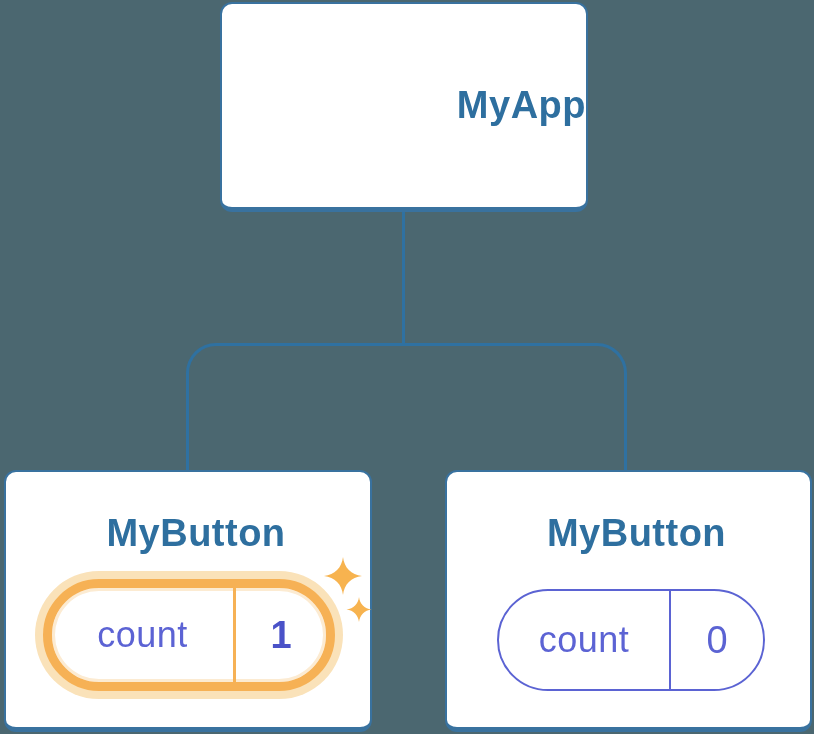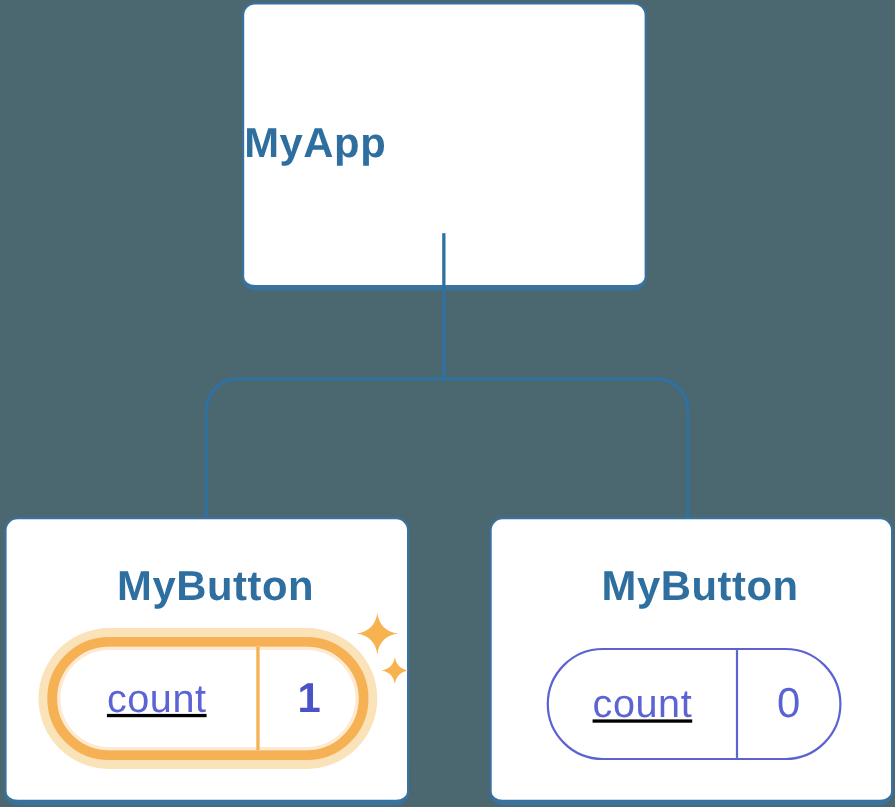--- a/index.html
+++ b/index.html
@@ -19,24 +19,24 @@
   .card {
     position: absolute;
     background: #ffffff;
     border: 2px solid #39729F;
     border-bottom-width: 5px;
     border-radius: 12px;
     box-sizing: border-box;
   }
   .card-root {
     left: 220px; top: 2px;
-    width: 368px; height: 262px;
+    width: 368px; height: 210px;
     display: flex;
     align-items: center;
-    justify-content: flex-start;
+    justify-content: flex-end;
   }
   .card-child-left  { left: 4px;   top: 470px; width: 368px; height: 262px; }
   .card-child-right { left: 445px; top: 470px; width: 367px; height: 262px; }
 
   .node-label {
     color: #2E6F9F;
     font-size: 38px;
     font-weight: 600;
     letter-spacing: 0.5px;
   }
@@ -87,21 +87,21 @@
     border: 9px solid #F6B155;
     box-shadow:
       0 0 0 8px #FAE2B9,
       inset 0 0 0 3px #FCEBD2;
   }
   .pill-cell {
     display: flex;
     align-items: center;
     justify-content: center;
   }
-  .pill-name { flex: 1; text-decoration: underline; }
+  .pill-name { flex: 1; }
   .pill-val-plain     { width: 92px; }
   .pill-val-highlight { width: 90px; }
 
   .state-name {
     color: #5C63D4;
     font-size: 36px;
     font-weight: 400;
     letter-spacing: 0.5px;
   }
   .state-value-plain {

